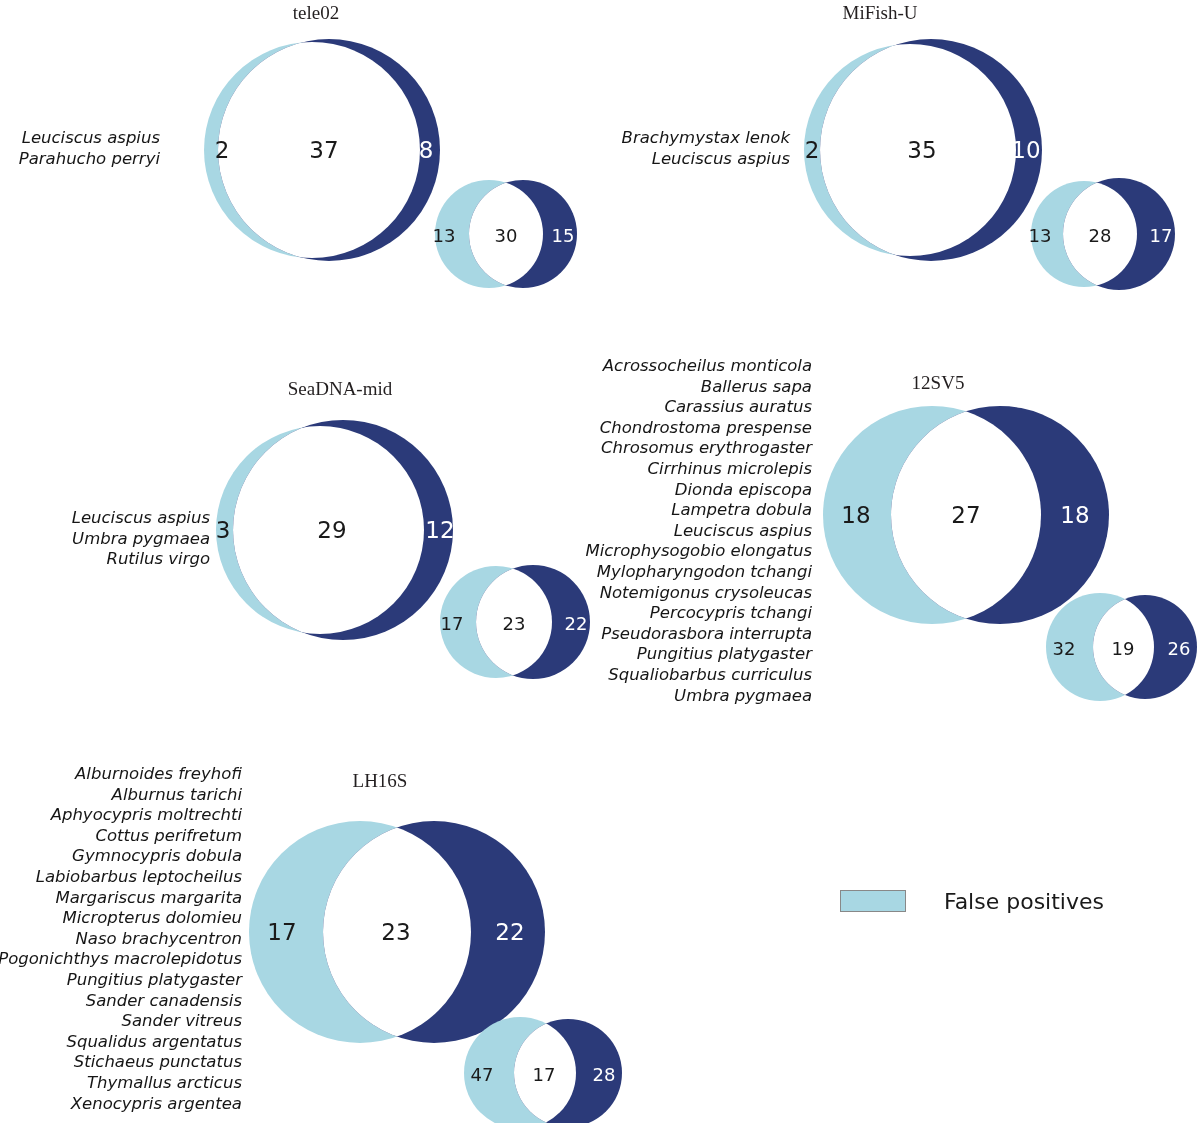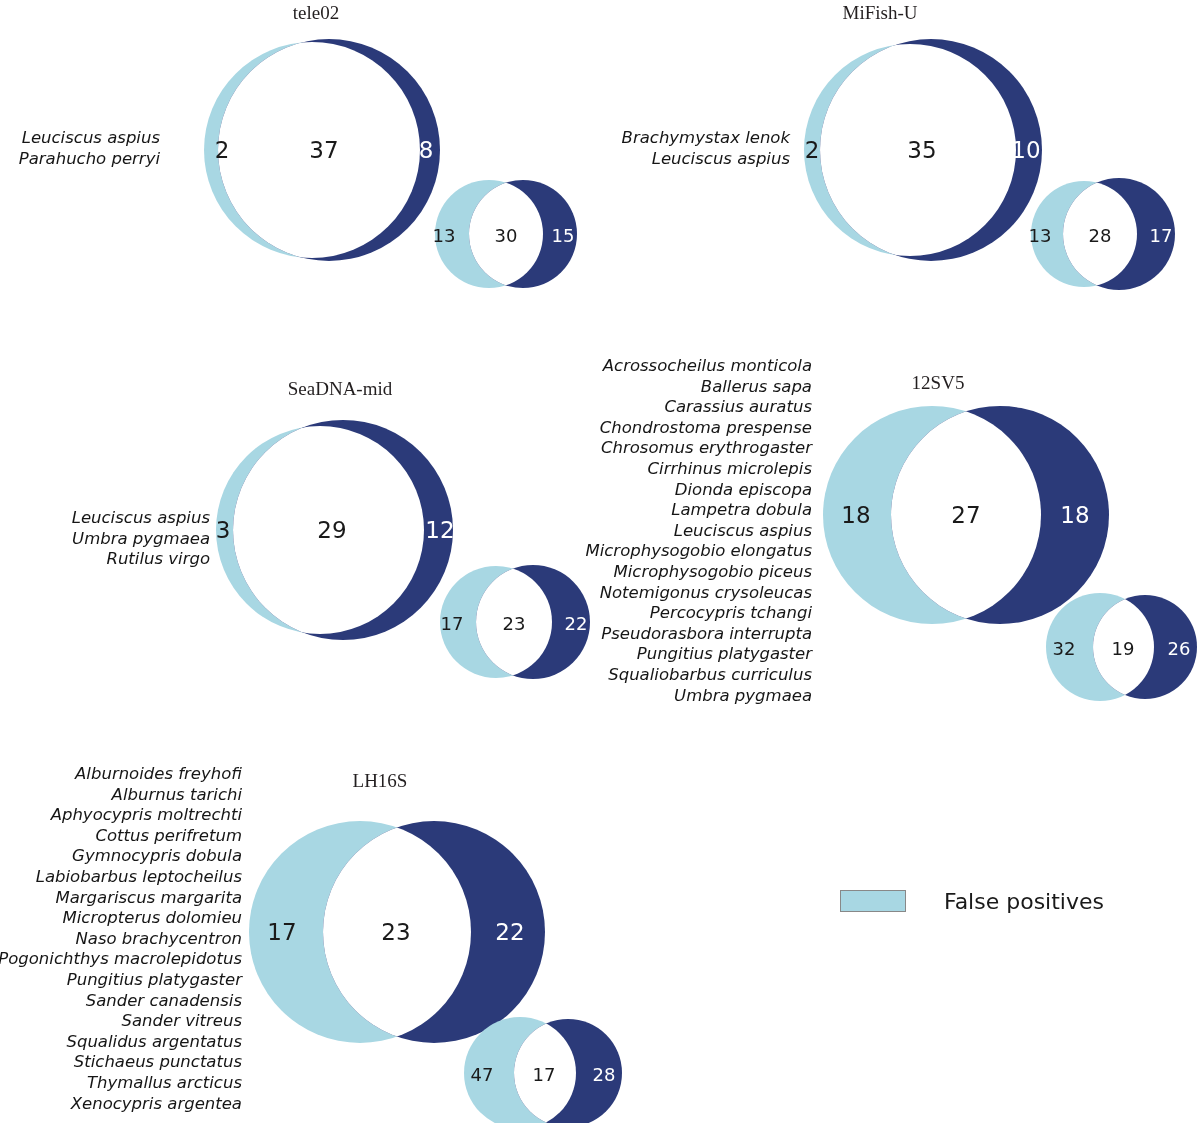--- a/index.html
+++ b/index.html
@@ -208,21 +208,21 @@
       <div>Acrossocheilus monticola</div>
       <div>Ballerus sapa</div>
       <div>Carassius auratus</div>
       <div>Chondrostoma prespense</div>
       <div>Chrosomus erythrogaster</div>
       <div>Cirrhinus microlepis</div>
       <div>Dionda episcopa</div>
       <div>Lampetra dobula</div>
       <div>Leuciscus aspius</div>
       <div>Microphysogobio elongatus</div>
-      <div>Microphysogobio piceus</div>
+      <div>Mylopharyngodon tchangi</div>
       <div>Notemigonus crysoleucas</div>
       <div>Percocypris tchangi</div>
       <div>Pseudorasbora interrupta</div>
       <div>Pungitius platygaster</div>
       <div>Squaliobarbus curriculus</div>
       <div>Umbra pygmaea</div>
     </div>
 
     <div class="venn" style="left:822px; top:405px; width:288px; height:220px;">
       <svg width="288" height="220" viewBox="0 0 288 220">

